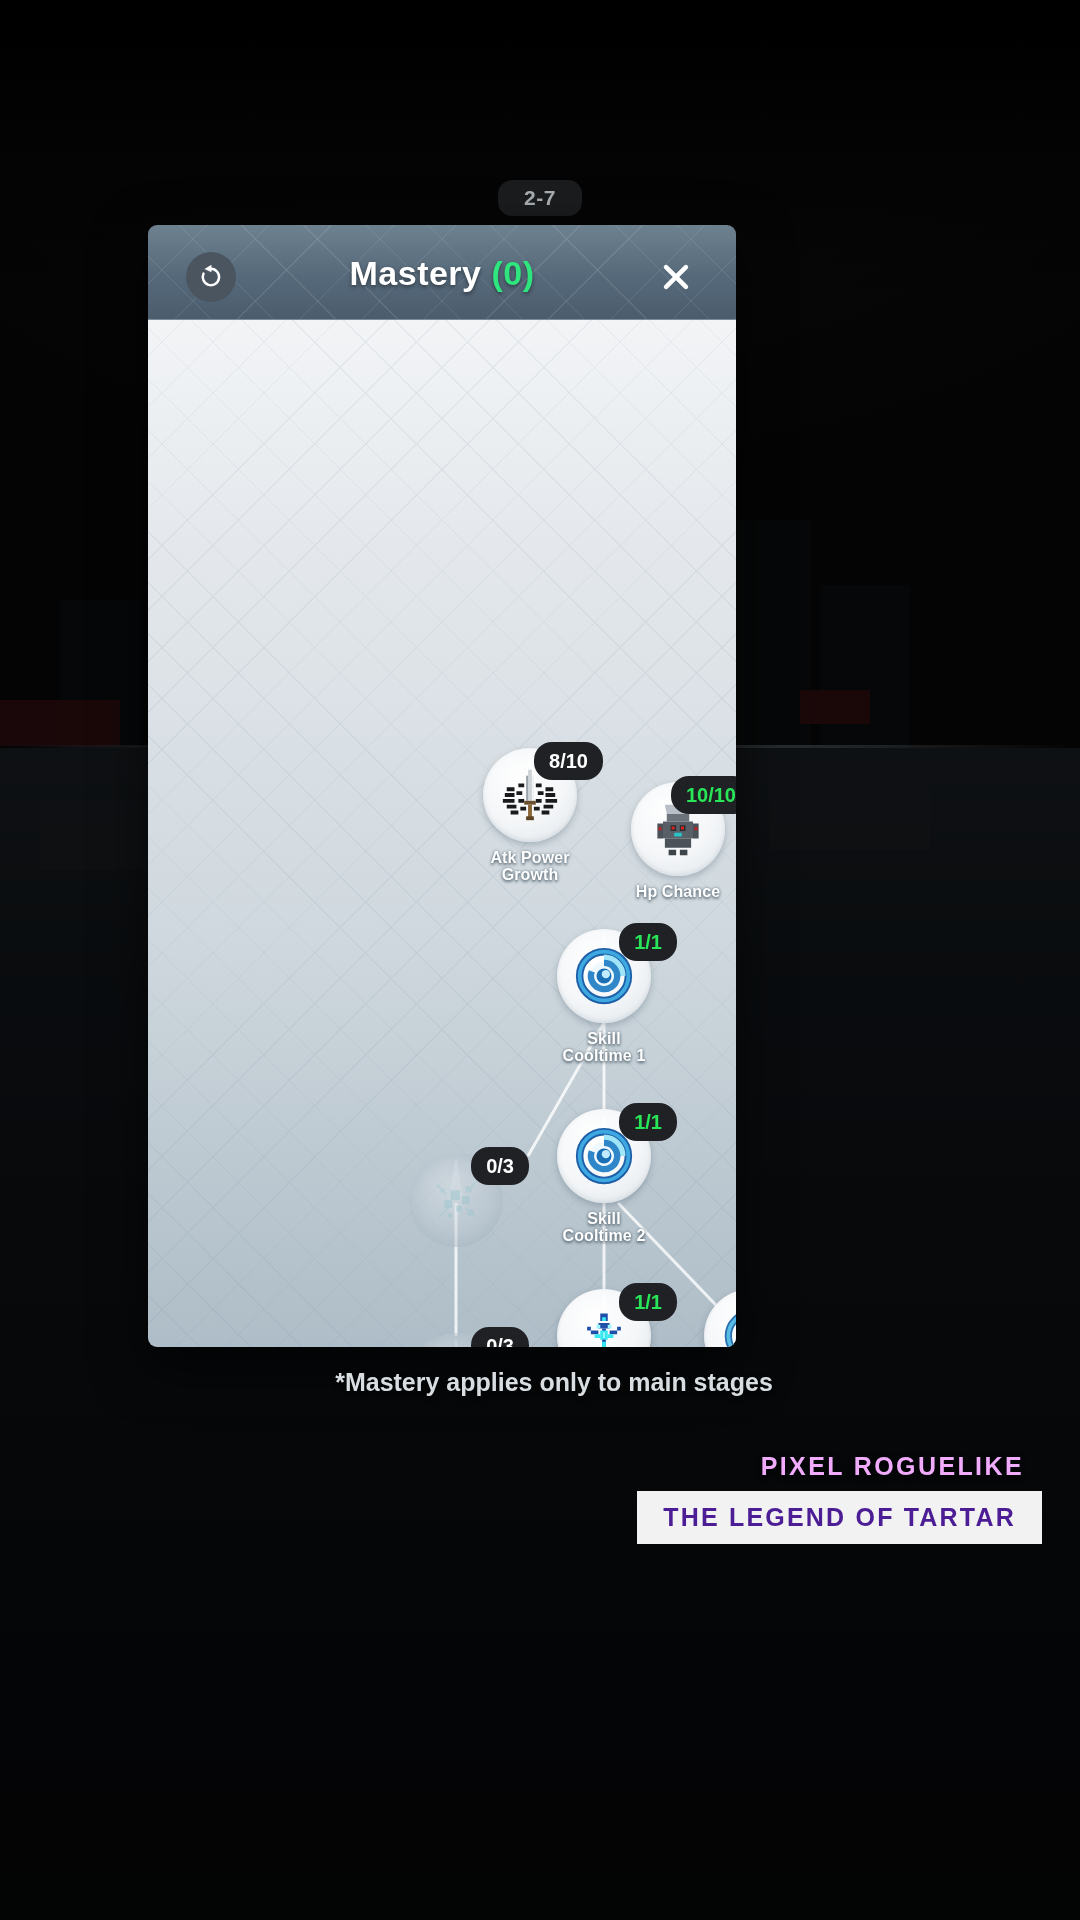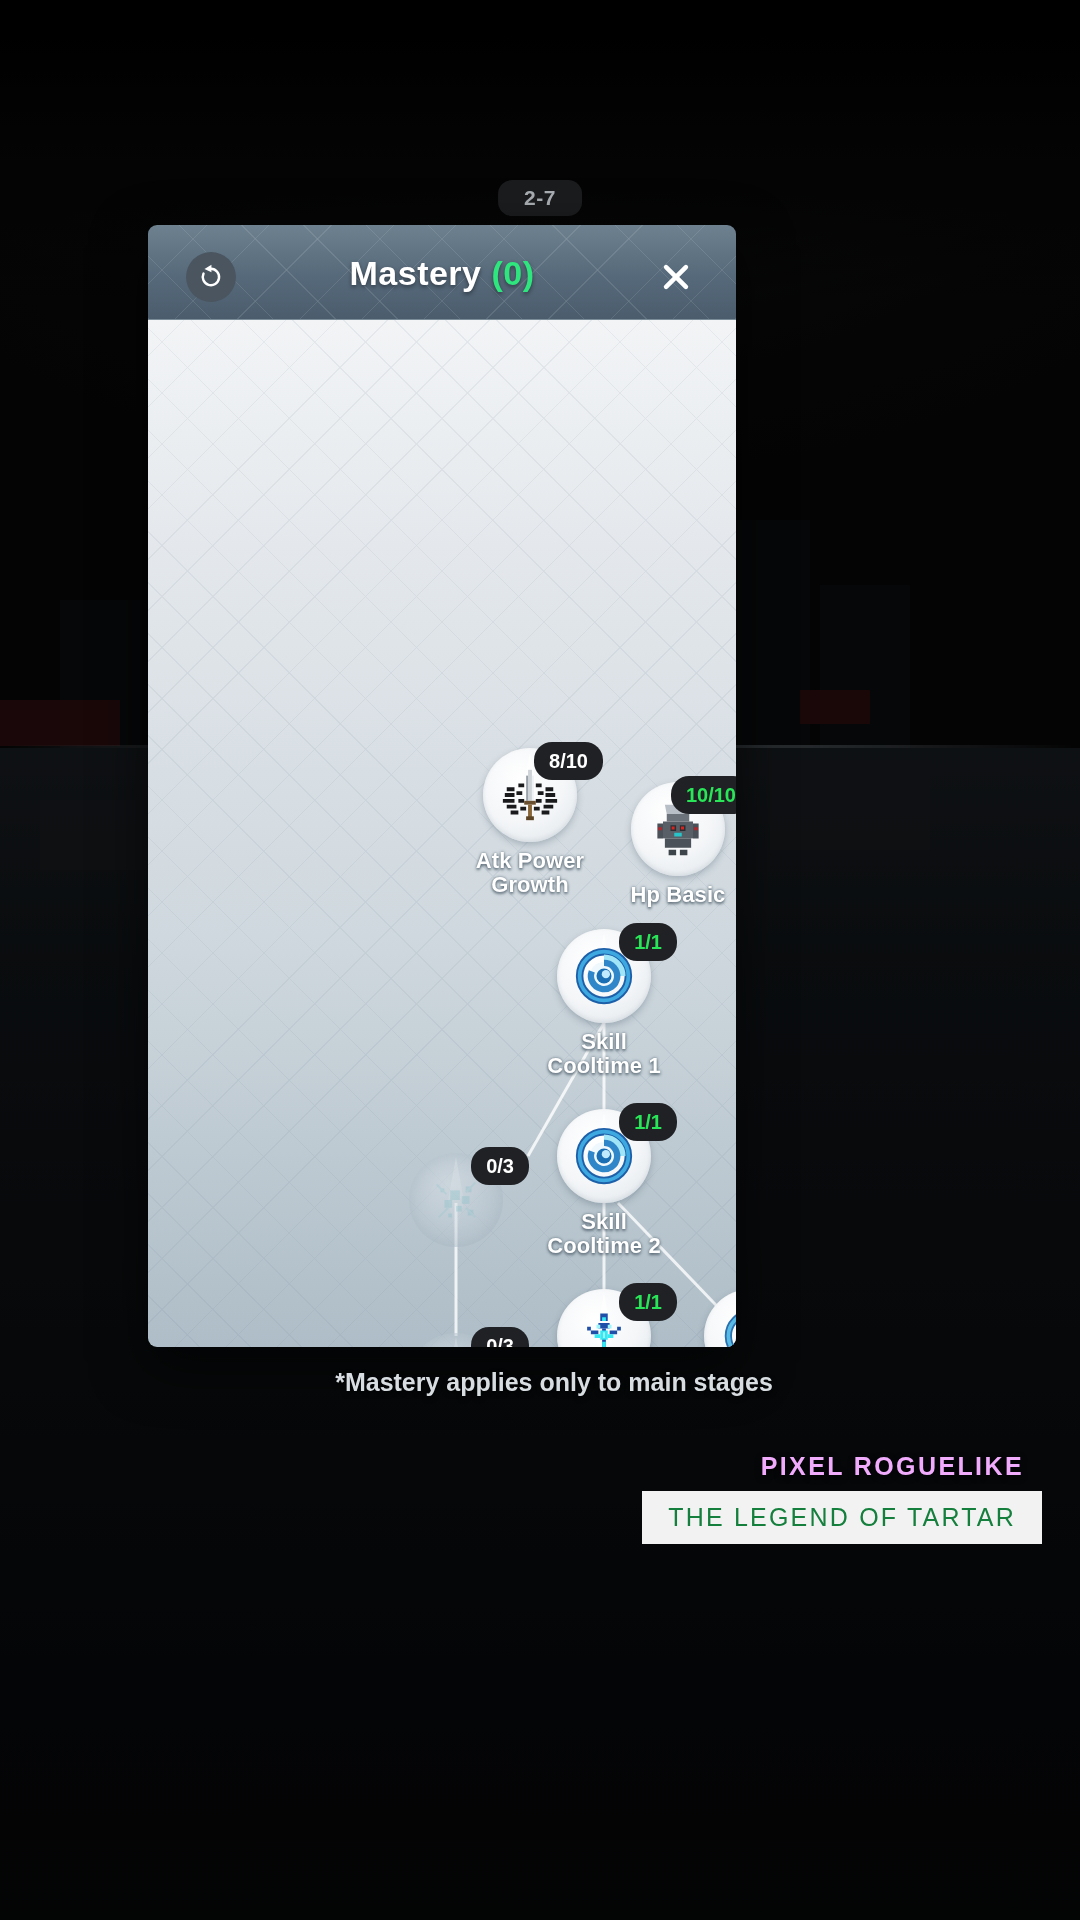--- a/index.html
+++ b/index.html
@@ -138,43 +138,43 @@
 
   .badge{
     position:absolute; right:-26px; top:-6px; z-index:5;
     background:#1f2124; color:#fff;
     font-size:20px; font-weight:bold; line-height:1;
     padding:9px 15px; border-radius:18px; white-space:nowrap;
   }
   .badge.max{ color:#28e657; }
 
   .nlabel{
-    margin-top:7px; text-align:center; font-size:22px; font-weight:bold;
+    margin-top:7px; text-align:center; font-size:16px; font-weight:bold;
     color:#fff; line-height:1.08; letter-spacing:.1px;
     text-shadow:0 0 3px rgba(90,105,118,.9), 0 2px 3px rgba(70,85,98,.75);
   }
 
   
   #footnote{
     position:absolute; left:0; right:0; top:1368px; text-align:center; z-index:5;
     font-size:25px; font-weight:bold; color:#d8dde1;
     text-shadow:0 2px 5px rgba(0,0,0,.75);
     padding-left:28px;
   }
 
   
   #brandTop{
     position:absolute; right:56px; top:1452px; z-index:6;
     font-size:25px; font-weight:bold; color:#f0abfc; letter-spacing:2.4px;
     text-shadow:0 2px 6px rgba(0,0,0,.8);
   }
   #brandBar{
     position:absolute; right:38px; top:1491px; z-index:6;
-    background:#f2f2f2; color:#15803d;
-    font-size:25px; font-weight:normal; letter-spacing:2.2px;
+    background:#f2f2f2; color:#4c1d95;
+    font-size:25px; font-weight:bold; letter-spacing:2.2px;
     padding:12px 26px;
   }
 </style>
 </head>
 <body>
 
 <div id="scene">
   <div id="sceneTopDark"></div>
 
   <div class="silhouette" style="left:690px;top:520px;width:120px;height:230px;"></div>
@@ -264,21 +264,21 @@
             <path d="M12 14h3v3h-3zM17 14h3v3h-3z" fill="#2a2f35"></path>
             <path d="M12.6 14.6h1.6v1.6h-1.6zM17.6 14.6h1.6v1.6h-1.6z" fill="#d8231f"></path>
             <path d="M14 18h4v2h-4z" fill="#27c4c9"></path>
             <path d="M5 13h3v8H5zM24 13h3v8h-3z" fill="#4a5158"></path>
             <path d="M5.6 15h1.6v1.6H5.6zM24.8 15h1.6v1.6h-1.6z" fill="#c41d22"></path>
             <path d="M9 21h14v5H9z" fill="#4b5259"></path>
             <path d="M11 27h4v3h-4zM17 27h4v3h-4z" fill="#3d444a"></path>
           </svg>
           <div class="badge max">10/10</div>
         </div>
-        <div class="nlabel">Hp Basic</div>
+        <div class="nlabel">Hp Chance</div>
       </div>
 
       <div class="node" style="left:396px; top:513px;">
         <div class="disc">
           <svg class="pix" width="60" height="60" viewBox="0 0 32 32">
             <circle cx="16" cy="16" r="13" fill="none" stroke="#1d5fa8" stroke-width="4"></circle>
             <circle cx="16" cy="16" r="13" fill="none" stroke="#3ea9e0" stroke-width="2"></circle>
             <path d="M16 6 A10 10 0 0 1 26 16" fill="none" stroke="#9fe4f7" stroke-width="3"></path>
             <circle cx="16" cy="16" r="7.5" fill="#eef8fd"></circle>
             <path d="M16 9 A7 7 0 1 1 9.5 13.5" fill="none" stroke="#2f86c8" stroke-width="3.4"></path>

